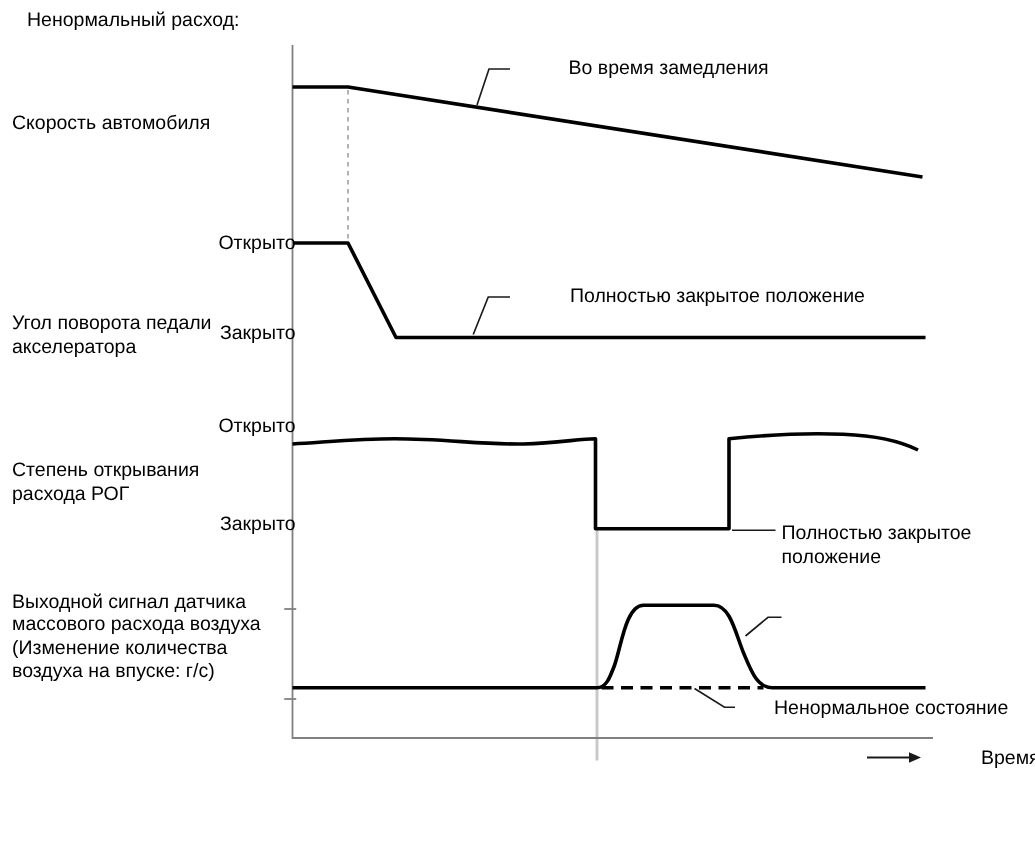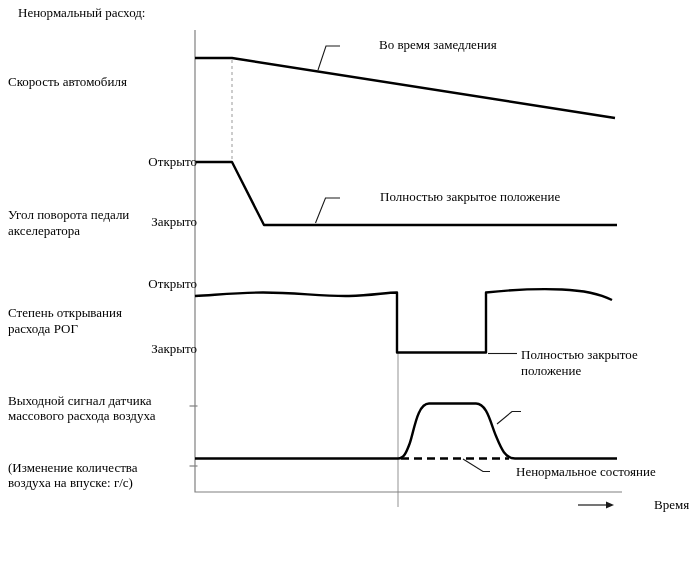--- a/index.html
+++ b/index.html
@@ -1,20 +1,20 @@
 <!DOCTYPE html>
 <html><head>
 <meta charset="utf-8">
 <style>
   html,body{margin:0;padding:0;background:#fff;}
   .stage{
     position:relative;
     width:690px;height:564px;
     background:#fff;
-    font-family:Liberation Serif, serif;
+    font-family:Liberation Sans, sans-serif;
     font-size:13px;
     color:#000;
     overflow:hidden;
   }
   .stage svg{position:absolute;left:0;top:0;}
   .lbl{position:absolute;line-height:15px;white-space:nowrap;}
   .lbl2{position:absolute;line-height:16px;white-space:nowrap;}
   .axis-state{position:absolute;right:493px;line-height:14px;white-space:nowrap;text-align:right;margin-left:32px;}
   .anno{position:absolute;line-height:14px;white-space:nowrap;margin-left:36px;}
   .block span{display:block;}
@@ -74,21 +74,21 @@
   <div class="lbl2 block" style="left:8px;top:305px;">
     <span>Степень открывания</span>
     <span>расхода РОГ</span>
   </div>
 
   <div class="lbl block" style="left:8px;top:393px;">
     <span>Выходной сигнал датчика</span>
     <span>массового расхода воздуха</span>
   </div>
 
-  <div class="lbl block" style="left:8px;top:460px;">
+  <div class="lbl block" style="left:8px;top:424px;">
     <span>(Изменение количества</span>
     <span>воздуха на впуске: г/с)</span>
   </div>
 
   <div class="axis-state" style="top:155px;">Открыто</div>
   <div class="axis-state" style="top:215px;">Закрыто</div>
   <div class="axis-state" style="top:277px;">Открыто</div>
   <div class="axis-state" style="top:342px;">Закрыто</div>
 
   <div class="anno" style="left:343px;top:38px;">Во время замедления</div>

